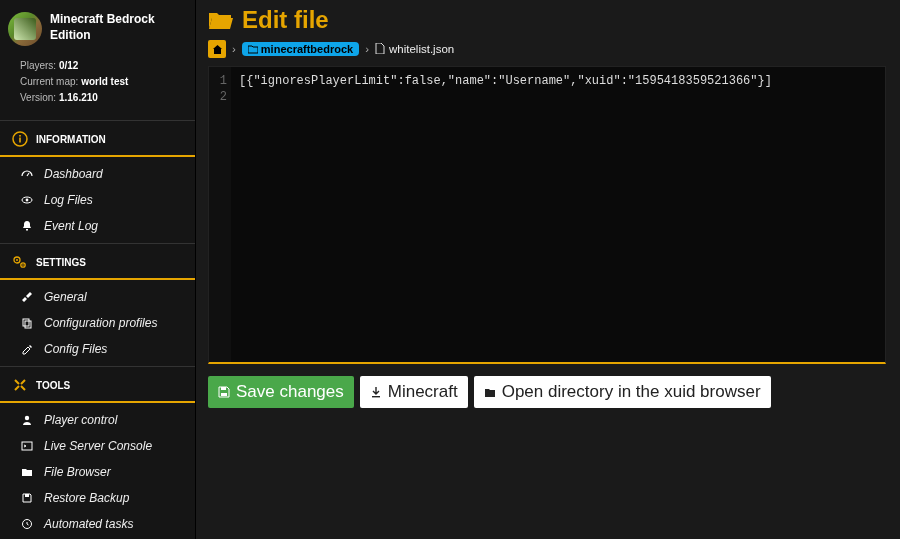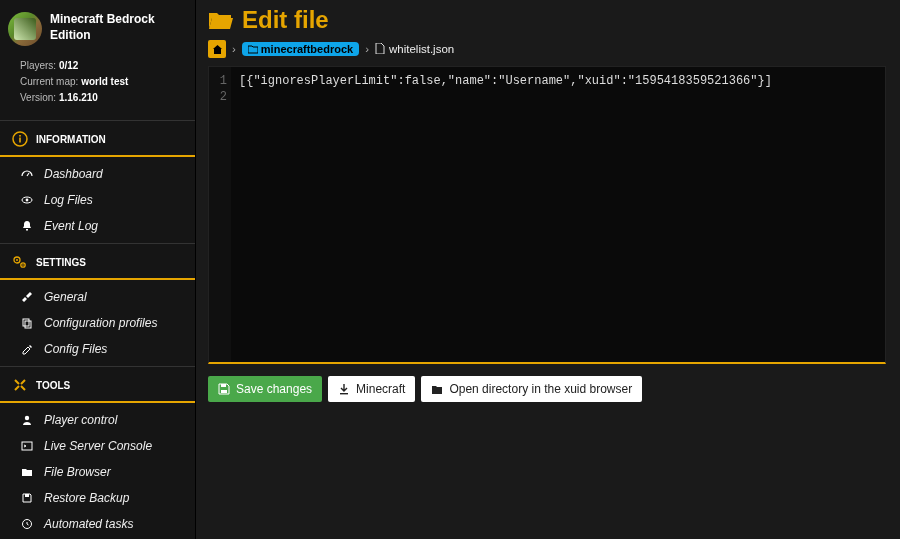--- a/index.html
+++ b/index.html
@@ -111,21 +111,21 @@
 .gutter div{ line-height:16px; }
 .code {
   flex:1; padding:6px 8px 0; color:#ddd; white-space:pre;
   line-height:16px;
 }
 .actions {
   display:flex; gap:6px; padding-top:12px;
 }
 .btn {
   display:inline-flex; align-items:center; gap:6px;
-  font-size:12px; padding:6px 10px;
+  font-size:17px; padding:6px 10px;
   border-radius:2px; cursor:pointer; border:none;
   font-family:inherit;
 }
 .btn.save { background:#4aa84a; color:#fff; }
 .btn.white { background:#fff; color:#222; }
 .sep-line{height:40px;}
 svg{display:block}
 </style>
 </head>
 <body>

